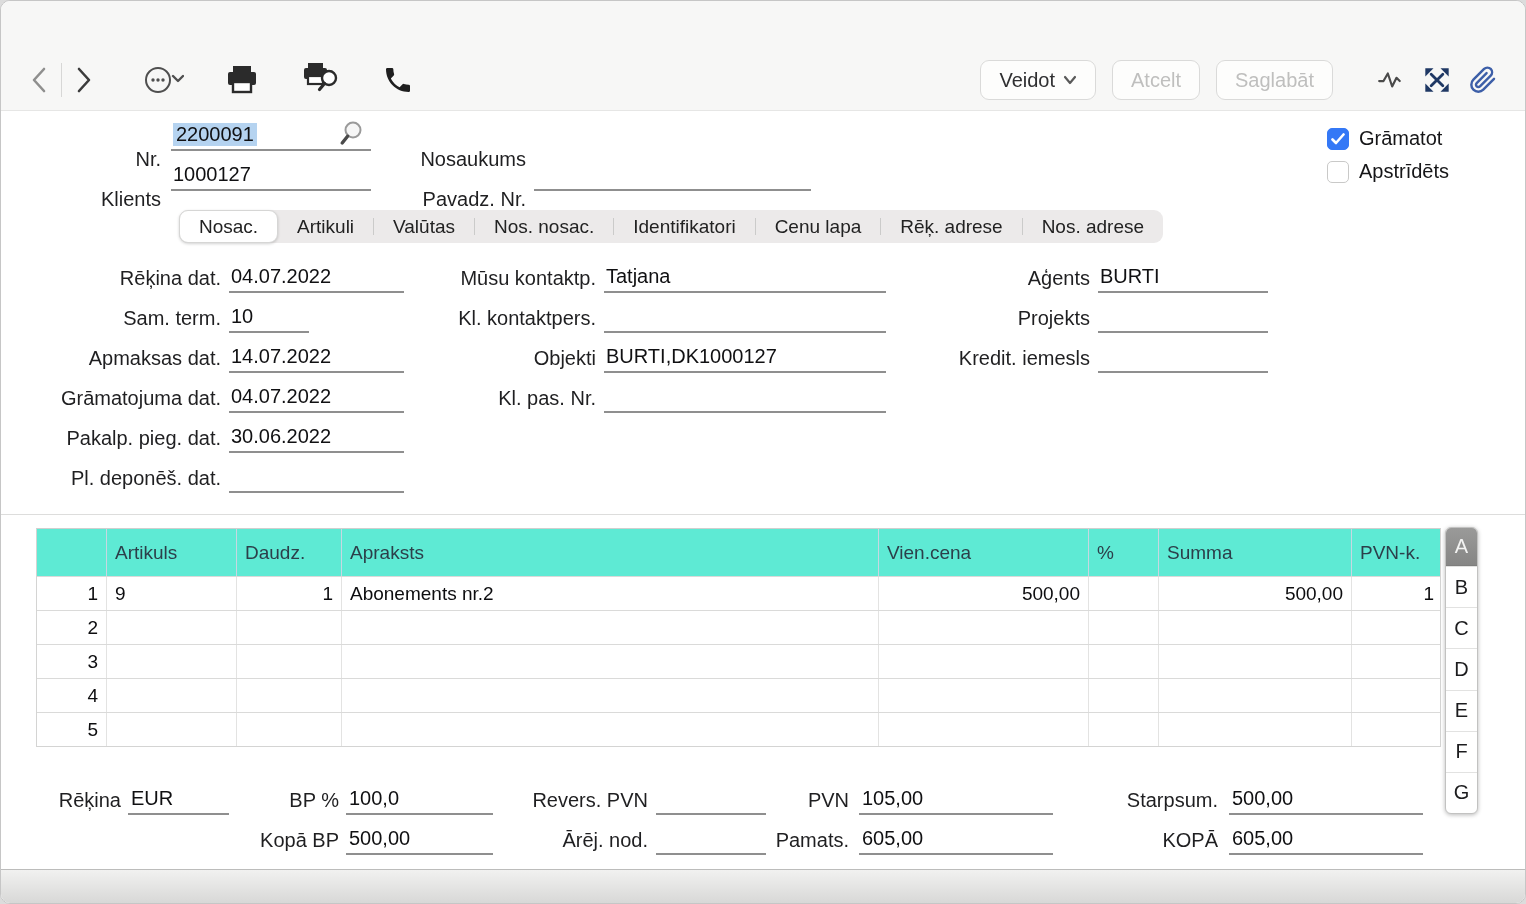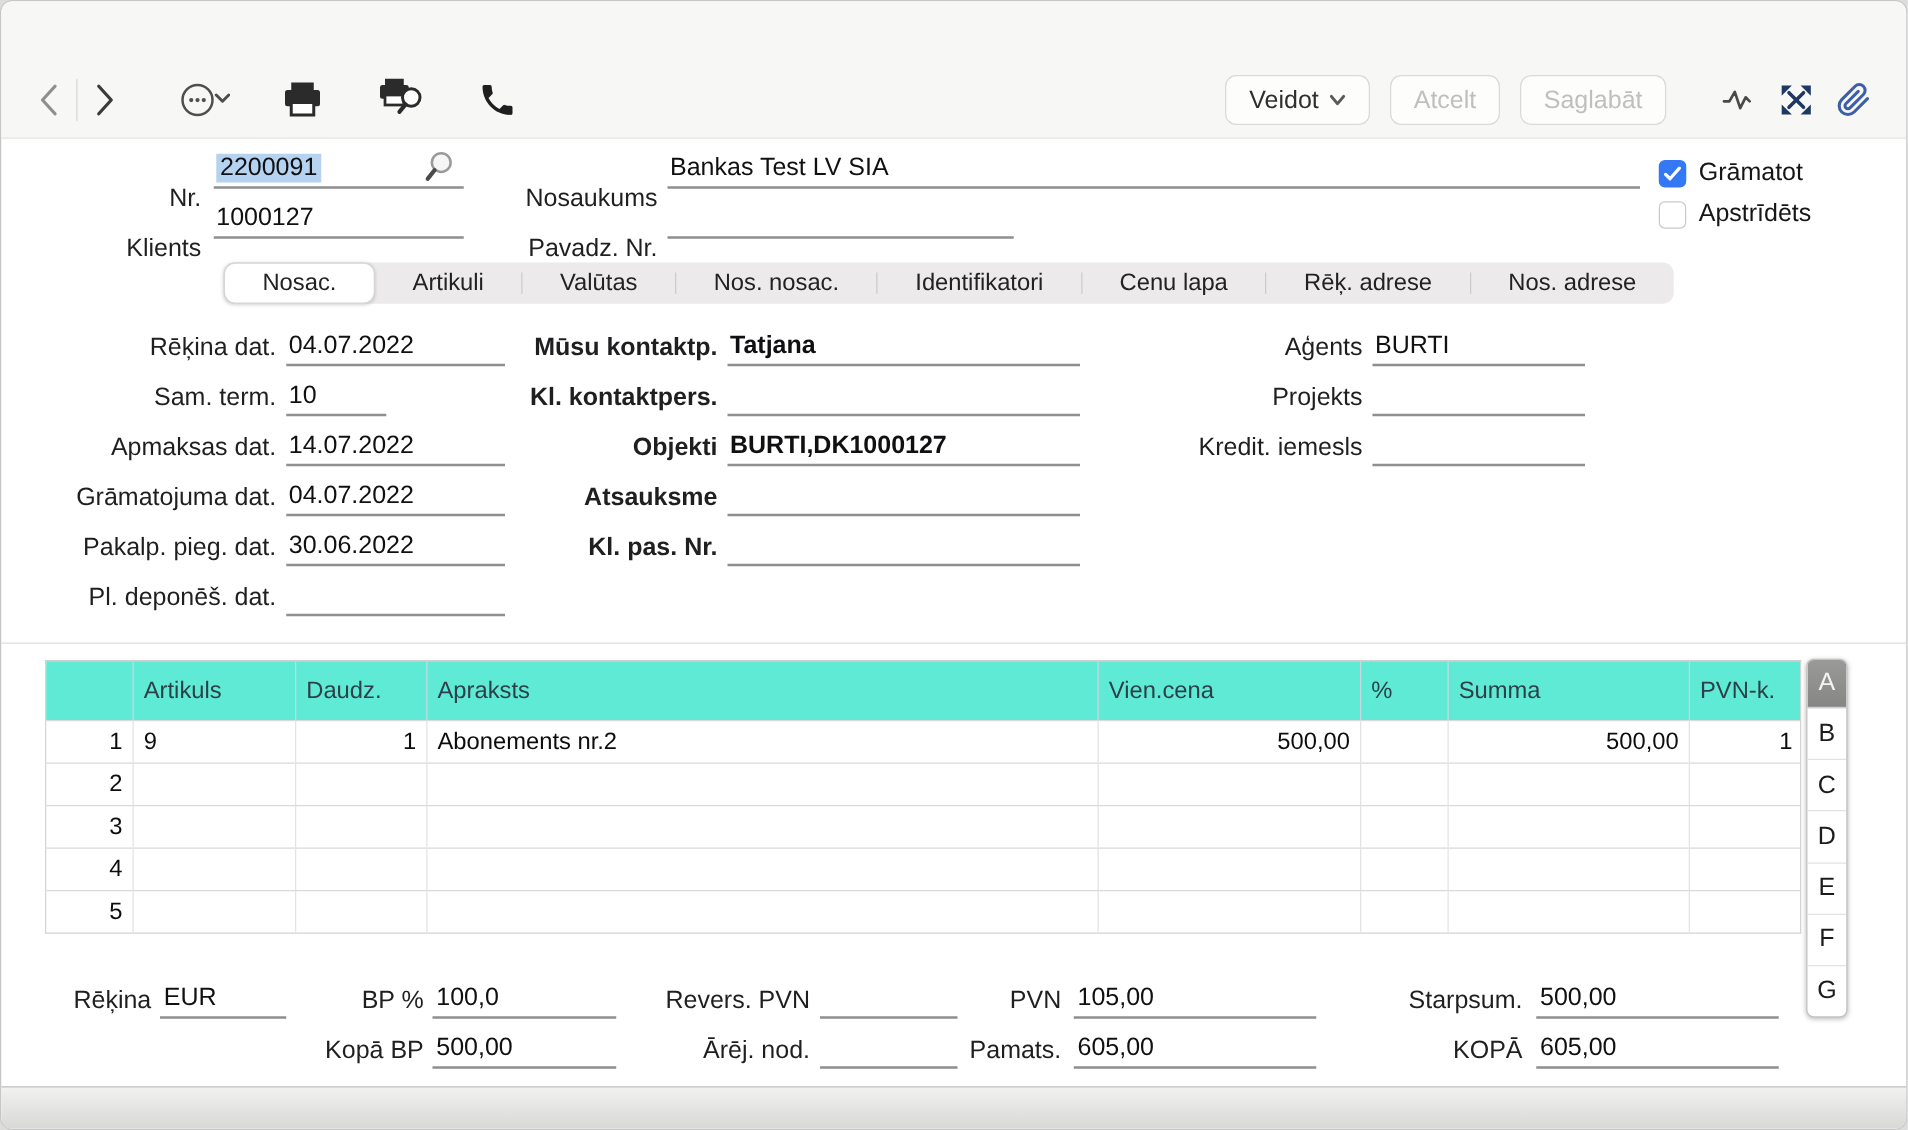--- a/index.html
+++ b/index.html
@@ -32,21 +32,21 @@
   .hlabel{ position:absolute; height:32px; display:flex; align-items:center; justify-content:flex-end; font-size:20px; color:#1f1f21;margin-top:24px;}
   .ufield{ border-bottom:2px solid #8f8f8f; display:flex; align-items:flex-end; padding:0 2px 3px 2px; font-size:20px; color:#101012;}
   .sel{ background:#b5d3f0; padding:0 3px; }
   .mag{ position:absolute; right:6px; bottom:1px; }
   .cbrow{ position:absolute; display:flex; align-items:center; gap:10px; }
   .cbox{ width:22px; height:22px; border-radius:5px; border:1px solid #c9c9c8; background:#fff; display:flex; align-items:center; justify-content:center;}
   .cbox.checked{ background:#3478f6; border-color:#3478f6; }
   .cblabel{ font-size:20px; color:#161618;}
   
   .segs{
-    position:absolute; left:178px; top:209px; width:1160px; height:33px;
+    position:absolute; left:178px; top:209px; width:984px; height:33px;
     background:#eceaea; border-radius:9px; display:flex; align-items:stretch;
   }
   .seg{ flex:1 1 auto; display:flex; align-items:center; justify-content:center; font-size:19px; color:#222; padding:0 18px; position:relative;}
   .seg.selected{ background:#ffffff; border:1px solid #d6d6d5; border-radius:9px; box-shadow:0 1px 3px rgba(0,0,0,.18); }
   .seg-div{ width:1px; background:#cbcbca; margin:8px 0; }
   
   .fcol{ position:absolute; }
   .frow{ display:flex; height:40px; align-items:flex-end; }
   .flabel{ display:flex; align-items:flex-end; justify-content:flex-end; font-size:20px; color:#1f1f21; padding-bottom:3px;}
   .fval{ border-bottom:2px solid #8f8f8f; margin-left:8px; font-size:20px; color:#101012; padding:0 2px 3px 2px; }
@@ -192,23 +192,20 @@
     <span class="sel">2200091</span>
     <span class="mag">
       <svg width="26" height="28" viewBox="0 0 26 28">
         <circle cx="14" cy="10" r="7.5" fill="#f6f6f6" stroke="#9a9a9a" stroke-width="2"></circle>
         <line x1="8.6" y1="16.2" x2="3.2" y2="23" stroke="#4a4a4a" stroke-width="3.4" stroke-linecap="round"></line>
       </svg>
     </span>
   </div>
 
   <div class="hlabel" style="left:385px; top:118px; width:140px;">Nosaukums</div>
-  <div class="ufield" style="position:absolute; left:533px; top:118px; width:778px; height:32px;">
-    <span>Bankas Test LV SIA</span>
-  </div>
 
   <div class="hlabel" style="left:60px; top:158px; width:100px;">Klients</div>
   <div class="ufield" style="position:absolute; left:170px; top:158px; width:200px; height:32px;">
     <span>1000127</span>
   </div>
 
   <div class="hlabel" style="left:385px; top:158px; width:140px;">Pavadz. Nr.</div>
   <div class="ufield" style="position:absolute; left:533px; top:158px; width:277px; height:32px;">
     <span></span>
   </div>
@@ -279,36 +276,32 @@
     <div class="frow">
       <div class="flabel">Pakalp. pieg. dat.</div>
       <div class="fval">30.06.2022</div>
     </div>
     <div class="frow">
       <div class="flabel">Pl. deponēš. dat.</div>
       <div class="fval"></div>
     </div>
   </div>
 
-  <div class="fcol colM" style="left:385px; top:252px;font-weight:bold;">
+  <div class="fcol colM" style="left:407px; top:252px;">
     <div class="frow">
       <div class="flabel">Mūsu kontaktp.</div>
       <div class="fval">Tatjana</div>
     </div>
     <div class="frow">
       <div class="flabel">Kl. kontaktpers.</div>
       <div class="fval"></div>
     </div>
     <div class="frow">
       <div class="flabel">Objekti</div>
       <div class="fval">BURTI,DK1000127</div>
-    </div>
-    <div class="frow">
-      <div class="flabel">Atsauksme</div>
-      <div class="fval"></div>
     </div>
     <div class="frow">
       <div class="flabel">Kl. pas. Nr.</div>
       <div class="fval"></div>
     </div>
   </div>
 
   <div class="fcol colR" style="left:881px; top:252px;">
     <div class="frow">
       <div class="flabel">Aģents</div>

